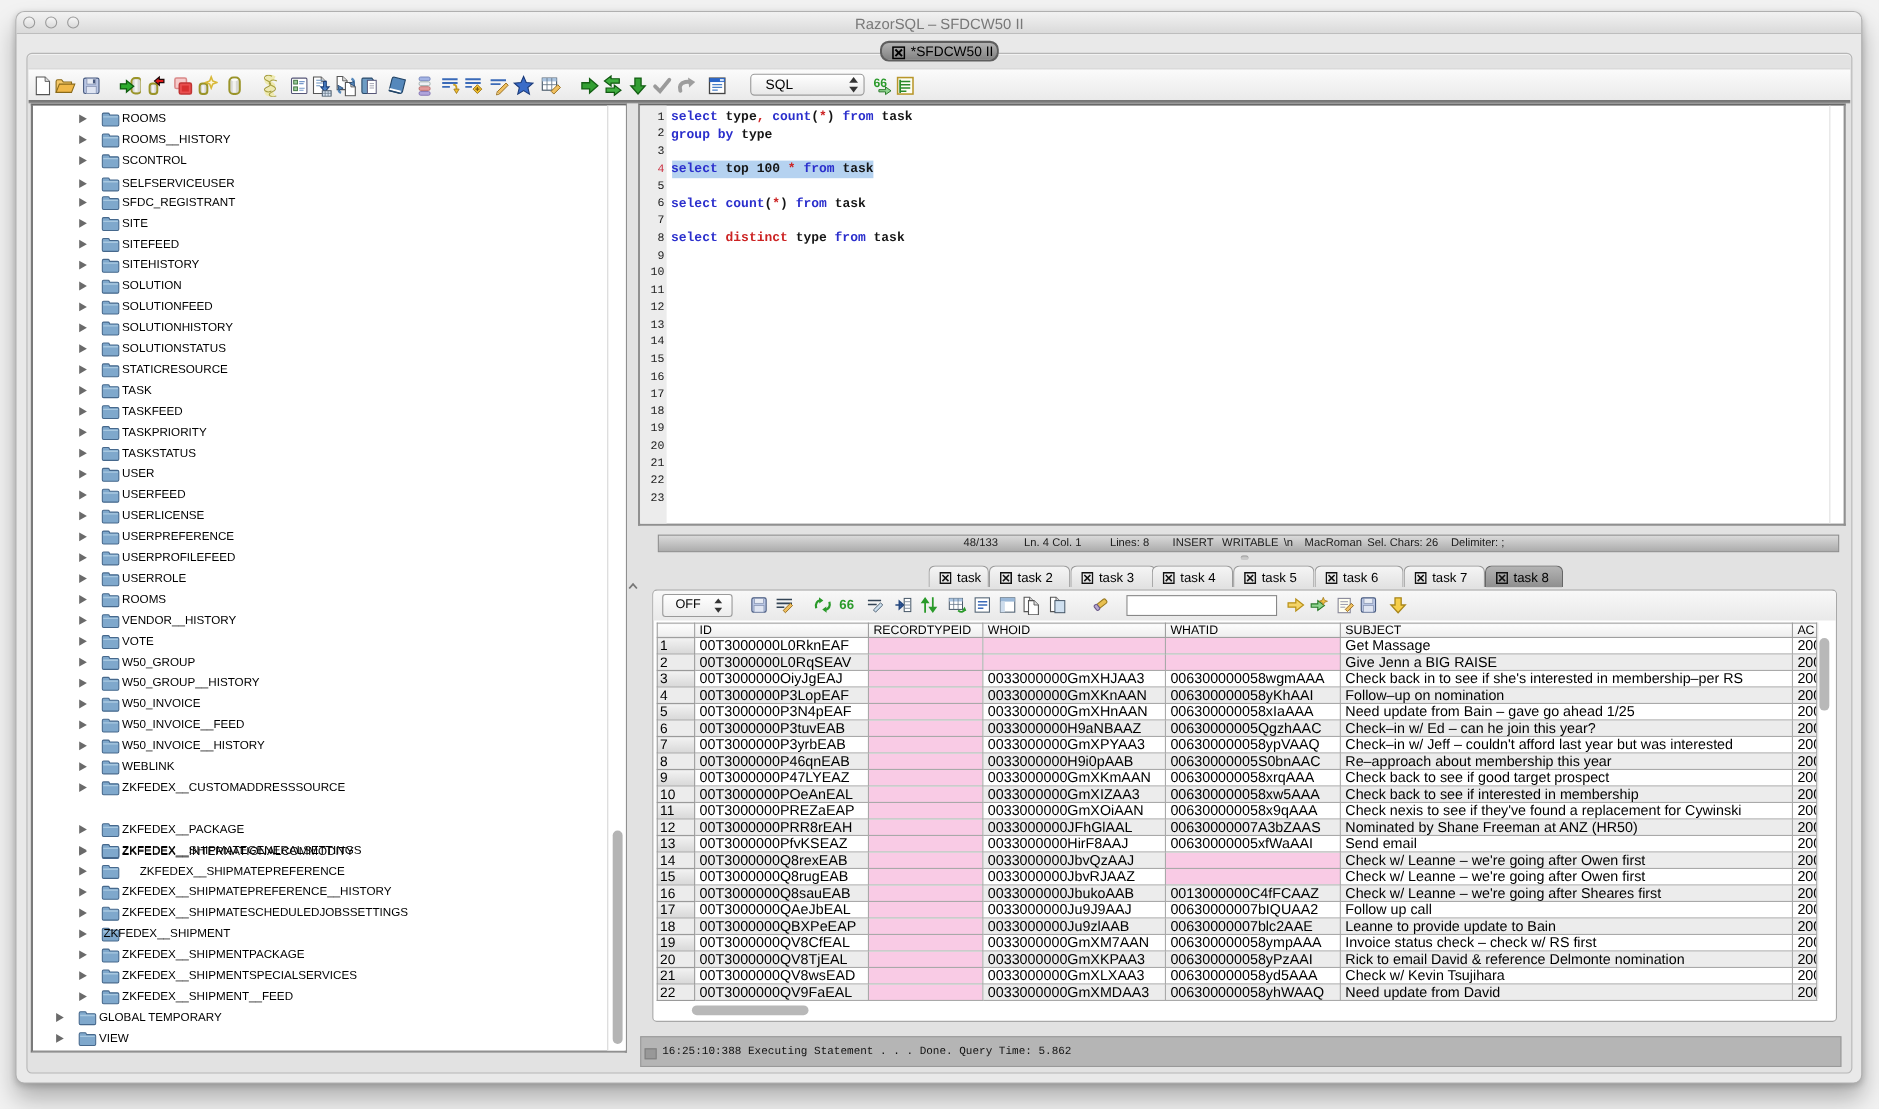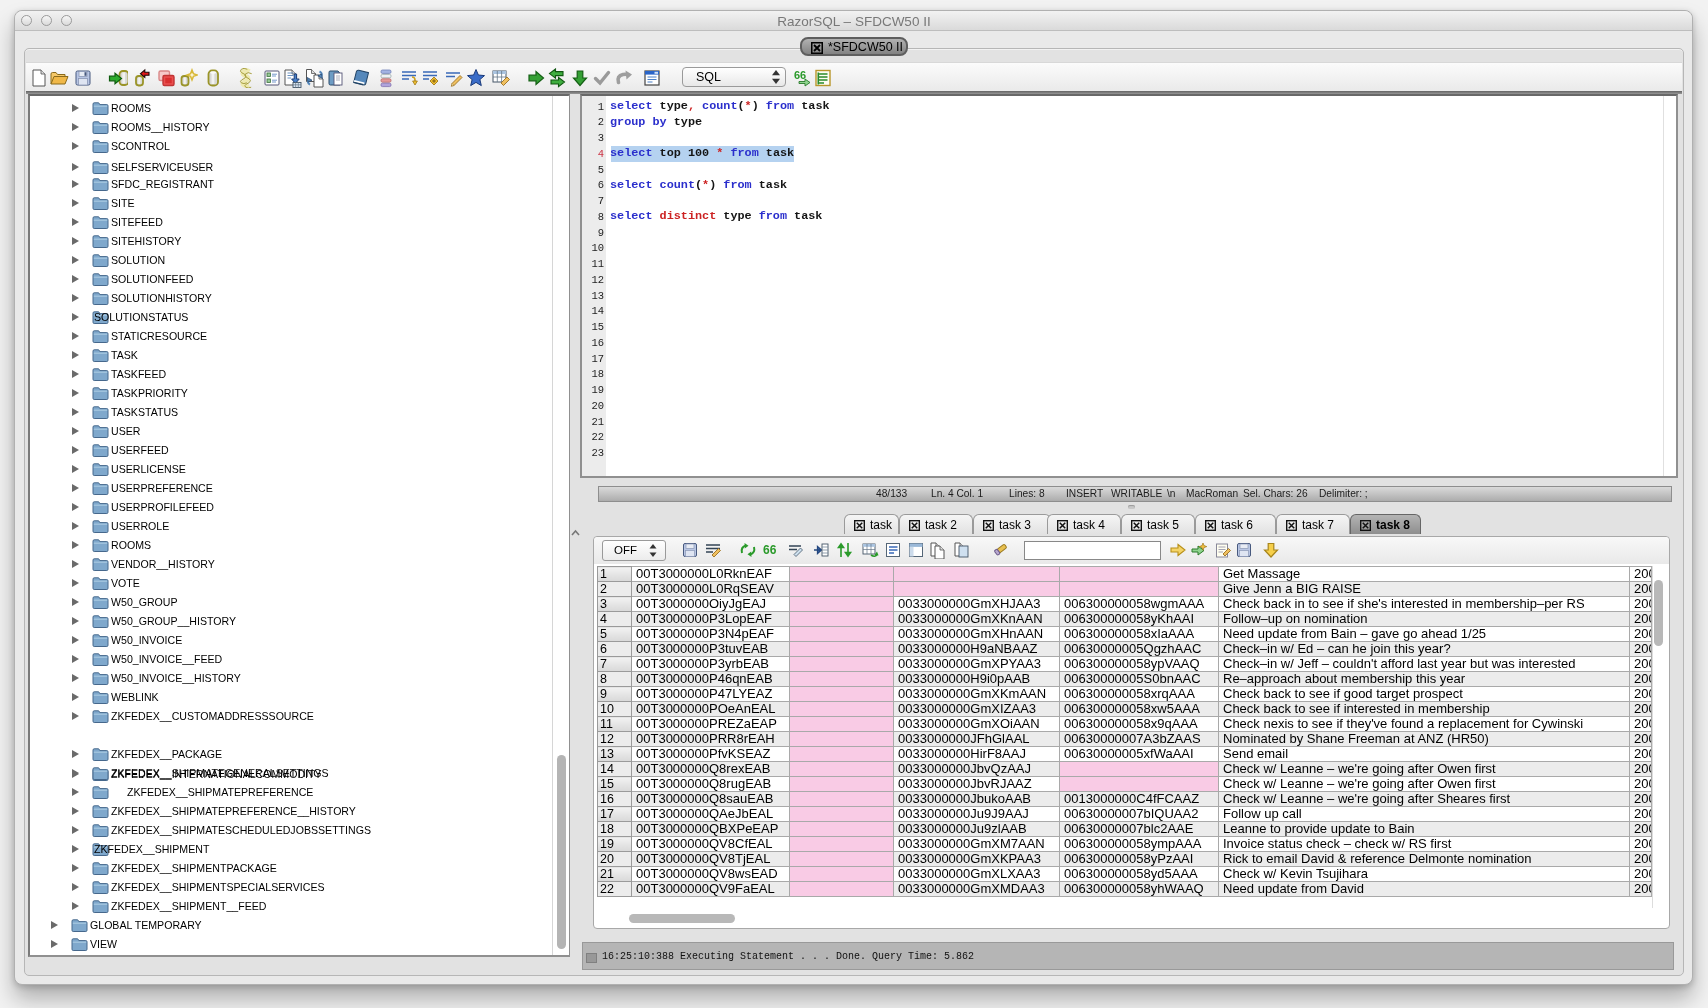--- a/index.html
+++ b/index.html
@@ -35,21 +35,21 @@
 #sel4 { position:absolute; left:611px; width:183px; height:16px; background:#b5d2f0; z-index:3;}
 #codelines { position:absolute; left:0; top:0; z-index:4; }
 #edsb { position:absolute; left:598px; top:486px; width:1074px; height:16px; background:linear-gradient(#dadada,#acacac); border:1px solid #8e8e8e; z-index:3;}
 #statustexts { position:absolute; left:0; top:0; z-index:4; }
 .sbt { position:absolute; top:488px; font-size:10.2px; color:#1c1c1c; white-space:nowrap; }
 #dimple { position:absolute; left:1128px; top:505px; width:7px; height:4px; border-radius:2px; background:#c8c8c8; box-shadow:inset 0 1px 1px #9a9a9a; z-index:3;}
 
 #rtabs { position:absolute; left:0; top:0; z-index:4; }
 .rtab { position:absolute; top:514px; height:20px; background:linear-gradient(#f5f5f5,#e2e2e2); border:1px solid #9a9a9a; border-bottom:none; border-radius:6px 6px 0 0; }
 .rtab .lbl { position:absolute; left:25px; top:3px; font-size:12px; color:#000; white-space:nowrap; }
-.rtab.active { background:linear-gradient(#b4b4b4,#8e8e8e); border-color:#666;font-weight:bold; }
+.rtab.active { background:linear-gradient(#b4b4b4,#8e8e8e); border-color:#666; }
 .xbox { position:absolute; left:9px; top:4.5px; }
 
 #results { position:absolute; left:593px; top:536px; width:1077px; height:393px; background:#fff; border:1px solid #a8a8a8; border-radius:4px; z-index:2;}
 #rtoolbar { position:absolute; left:594px; top:537px; width:1075px; height:27px; background:linear-gradient(#f8f8f8,#e9e9e9); border-radius:4px 4px 0 0; z-index:3;}
 #rticons { position:absolute; left:0; top:0; z-index:4; }
 #grid { position:absolute; left:597px; top:566px; width:1069px; height:358px; background:#fff; z-index:3;}
 table#g { border-collapse:collapse; table-layout:fixed; width:1055px; }
 #g td, #g th { border:1px solid #a9a9a9; overflow:hidden; white-space:nowrap; padding:0 0 0 4px; text-align:left; font-weight:normal; height:14px; font-size:13px; line-height:14px;}
 #g th { background:linear-gradient(#fdfdfd,#ededed); font-size:11.2px; height:12px; line-height:12px; border-color:#9f9f9f;}
 #g td.rn { background:linear-gradient(#f2f2f2,#d8d8d8); border-color:#9a9a9a; font-size:12.5px; padding-left:2px; }
@@ -318,21 +318,21 @@
         <path d="M1.8 5.2 L15.2 5.2" stroke="#a8c8e0" stroke-width="1.2"></path>
       </svg>
       <div class="tlabel" style="left:111px">SOLUTIONHISTORY</div>
     </div>
     <div class="trow" style="top:307.5px">
       <div class="tri" style="left:72px"></div>
       <svg class="ficon" style="left:92px" width="17" height="15" viewBox="0 0 17 15">
         <path d="M1 3.2 Q1 1.8 2.2 1.8 L6.3 1.8 Q7.1 1.8 7.4 2.7 L7.8 3.6 L14.8 3.6 Q16 3.6 16 4.8 L16 12.2 Q16 13.5 14.8 13.5 L2.2 13.5 Q1 13.5 1 12.2 Z" fill="#7fa8cc" stroke="#46688c" stroke-width="1"></path>
         <path d="M1.8 5.2 L15.2 5.2" stroke="#a8c8e0" stroke-width="1.2"></path>
       </svg>
-      <div class="tlabel" style="left:94px">SOLUTIONSTATUS</div>
+      <div class="tlabel" style="left:111px">SOLUTIONSTATUS</div>
     </div>
     <div class="trow" style="top:326.5px">
       <div class="tri" style="left:72px"></div>
       <svg class="ficon" style="left:92px" width="17" height="15" viewBox="0 0 17 15">
         <path d="M1 3.2 Q1 1.8 2.2 1.8 L6.3 1.8 Q7.1 1.8 7.4 2.7 L7.8 3.6 L14.8 3.6 Q16 3.6 16 4.8 L16 12.2 Q16 13.5 14.8 13.5 L2.2 13.5 Q1 13.5 1 12.2 Z" fill="#7fa8cc" stroke="#46688c" stroke-width="1"></path>
         <path d="M1.8 5.2 L15.2 5.2" stroke="#a8c8e0" stroke-width="1.2"></path>
       </svg>
       <div class="tlabel" style="left:111px">STATICRESOURCE</div>
     </div>
     <div class="trow" style="top:345.5px">
@@ -801,20 +801,29 @@
       <colgroup>
         <col style="width:34px">
         <col style="width:158px">
         <col style="width:104px">
         <col style="width:166px">
         <col style="width:159px">
         <col style="width:411px">
         <col style="width:22px">
       </colgroup>
       <tbody>
+        <tr>
+          <th></th>
+          <th>ID</th>
+          <th>RECORDTYPEID</th>
+          <th>WHOID</th>
+          <th>WHATID</th>
+          <th>SUBJECT</th>
+          <th>AC</th>
+        </tr>
         <tr class="">
           <td class="rn">1</td>
           <td class="idc">00T3000000L0RknEAF</td>
           <td class="pink"></td>
           <td class="idc pink"></td>
           <td class="idc pink"></td>
           <td>Get Massage</td>
           <td>2006</td>
         </tr>
         <tr class="even">

